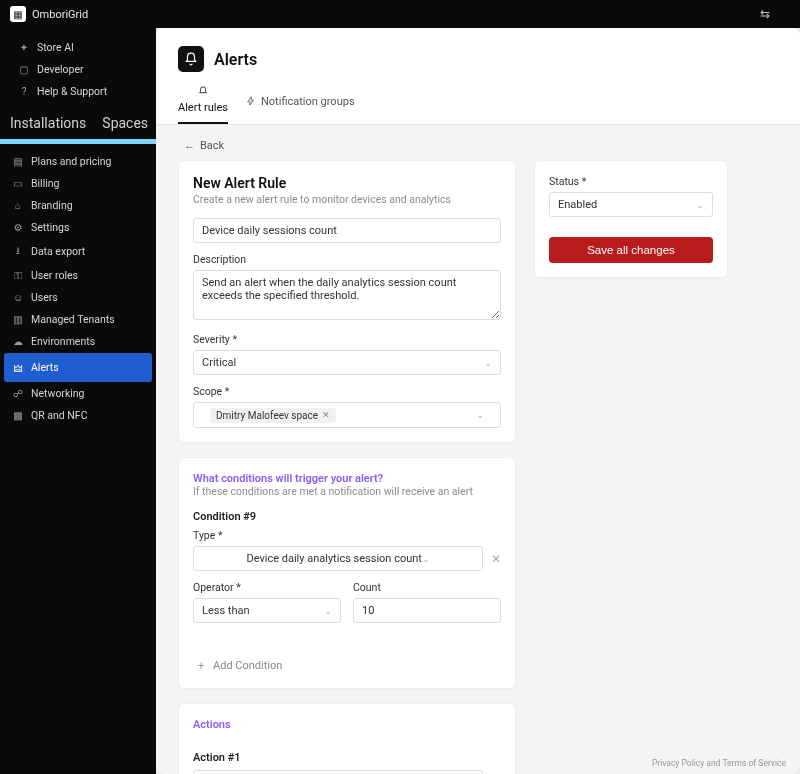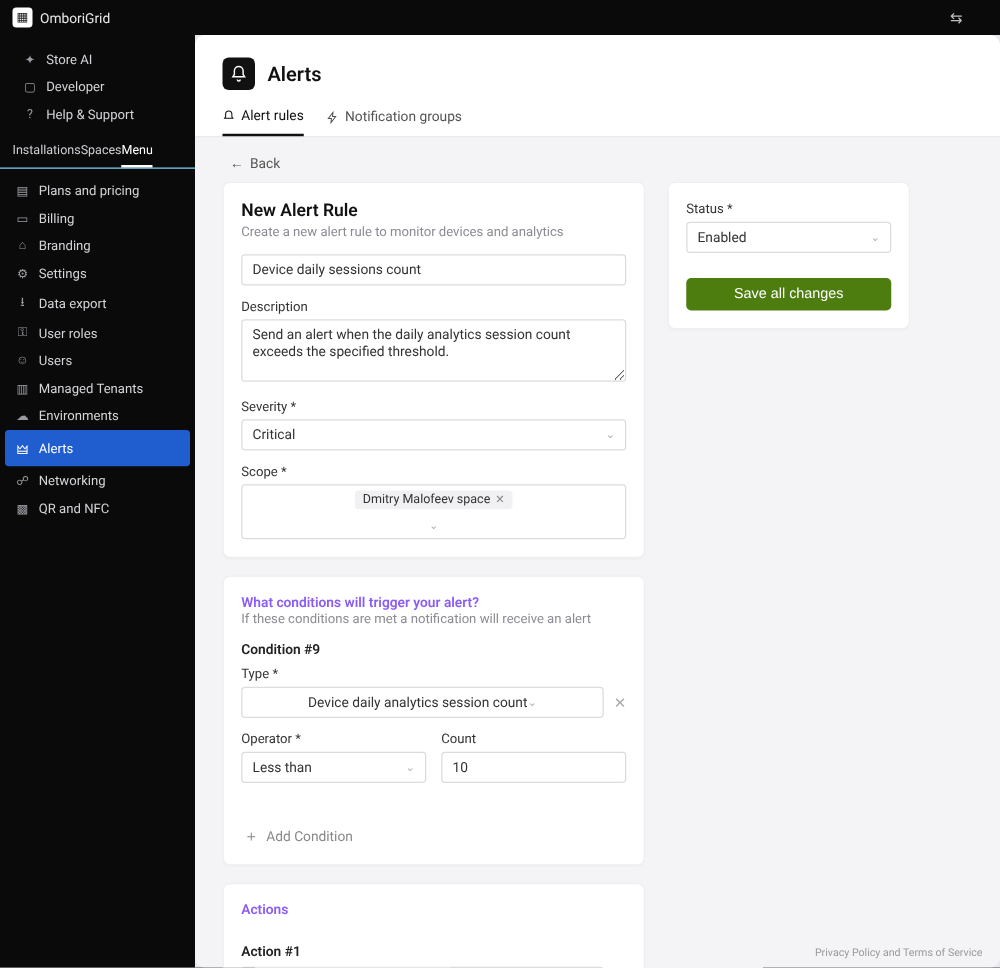--- a/index.html
+++ b/index.html
@@ -38,23 +38,23 @@
   padding: 8px 0 0 0;
 }
 .side-top { padding: 0 6px 6px 6px; }
 .side-item {
   display: flex; align-items: center; gap: 7px;
   padding: 4px 8px; font-size: 10.5px; color: #d5d5d9;
   border-radius: 3px; margin: 1px 4px; cursor: pointer;
 }
 .side-item .ic { width: 12px; text-align: center; color: #9b9ba1; font-size: 10px; }
 .side-tabs {
-  display: flex; gap: 0; padding: 6px 10px 0 10px;
-  font-size: 10px; color: #cfcfd4;
-  border-bottom: 1px solid #7dd3fc;
+  display: flex; gap: 16px; padding: 6px 10px 0 10px;
+  font-size: 14px; color: #cfcfd4;
+  border-bottom: 5px solid #7dd3fc;
 }
 .side-tab { padding-bottom: 6px; cursor: pointer; }
 .side-tab.active { border-bottom: 2px solid #fff; color: #fff; }
 .side-menu { padding: 6px 0; overflow: auto; flex: 1; }
 .side-menu .side-item.active { background: #205ed0; color: #fff; }
 .side-menu .side-item.active .ic { color: #fff; }
 .content-wrap {
   flex: 1; background: #e9e9ed;
   padding: 0; position: relative;
   display: flex; flex-direction: column;
@@ -71,21 +71,21 @@
   border-bottom: 1px solid #e5e5e8;
 }
 .page-title-row { display: flex; align-items: center; gap: 10px; }
 .page-title-icon {
   width: 26px; height: 26px; background: #111; border-radius: 5px;
   display: flex; align-items: center; justify-content: center; color: #fff;
 }
 .page-title { font-size: 16px; font-weight: 600; color: #111; }
 .page-subtabs { display: flex; gap: 18px; margin-top: 14px; font-size: 11px; }
 .page-subtab { display: flex; align-items: center; gap: 5px; padding-bottom: 8px; cursor: pointer; color: #555; }
-.page-subtab.active { border-bottom: 2px solid #111; color: #111; }
+.page-subtab.active { border-bottom: 2px solid #111; color: #111; flex-direction: column; }
 .scroll-area { flex: 1; overflow: auto; padding: 14px 22px 36px 22px; }
 .back-link { display: flex; align-items: center; gap: 5px; color: #555; font-size: 11px; margin: 0 0 8px 6px; cursor: pointer; }
 .layout-row { display: flex; gap: 18px; align-items: flex-start; }
 .main-col { width: 338px; display: flex; flex-direction: column; gap: 14px; }
 .side-col { width: 194px; }
 .panel {
   background: #fff; border: 1px solid #edeef0; border-radius: 6px;
   padding: 14px 14px 14px 14px;
   box-shadow: 0 1px 1px rgba(0,0,0,.02);
 }
@@ -94,33 +94,33 @@
 .field { margin-bottom: 10px; }
 .label { font-size: 10.5px; color: #333; margin-bottom: 4px; display: block; }
 .input, .select, .textarea {
   width: 100%; border: 1px solid #dcdce0; border-radius: 3px;
   padding: 5px 8px; font-size: 11px; font-family: inherit;
   background: #fff; color: #333;
 }
 .textarea { height: 50px; resize: vertical; }
 .select { display: flex; justify-content: space-between; align-items: center; cursor: pointer; }
 .select .caret { color: #aaa; font-size: 9px; }
-.chip-input { min-height: 26px; display: flex; flex-wrap: wrap; gap: 4px; align-items: center; padding: 4px 16px; flex-direction: column; }
+.chip-input { min-height: 26px; display: flex; flex-wrap: wrap; gap: 4px; align-items: center; padding: 4px 16px; }
 .chip { background: #f1f1f4; border-radius: 3px; padding: 2px 6px; font-size: 10px; display: flex; align-items: center; gap: 4px; }
 .chip .x { color: #888; cursor: pointer; font-size: 9px;}
 .section-title { font-size: 11px; font-weight: 600; color: #8b5cf6; }
 .row2 { display: flex; gap: 12px; }
 .row2 > .field { flex: 1; }
 .ghost-btn { display: flex; align-items: center; gap: 6px; color: #888; font-size: 11px; padding: 6px 0 0 2px; cursor: pointer; }
 .plus { font-size: 12px; }
 .remove-x { color: #aaa; font-size: 12px; cursor: pointer; }
 .cond-row { display: flex; align-items: center; gap: 8px; }
 .cond-row .select { flex: 1; justify-content: center; }
 .primary-btn {
-  width: 100%; background: #4d7c0f; color: #fff; border: none;
+  width: 100%; background: #b91c1c; color: #fff; border: none;
   border-radius: 4px; padding: 7px 0; font-size: 11.5px; cursor: pointer;
   margin-top: 10px;
 }
 .subhead { font-size: 11px; font-weight: 600; margin: 8px 0 6px 0; color: #222; }
 .action-row { display: flex; align-items: center; gap: 8px; }
 .action-row .select { flex: 1; }
 .footer-legal {
   position: absolute; right: 14px; bottom: 6px; font-size: 8.5px; color: #98989d;
 }
 svg { display: block; }

